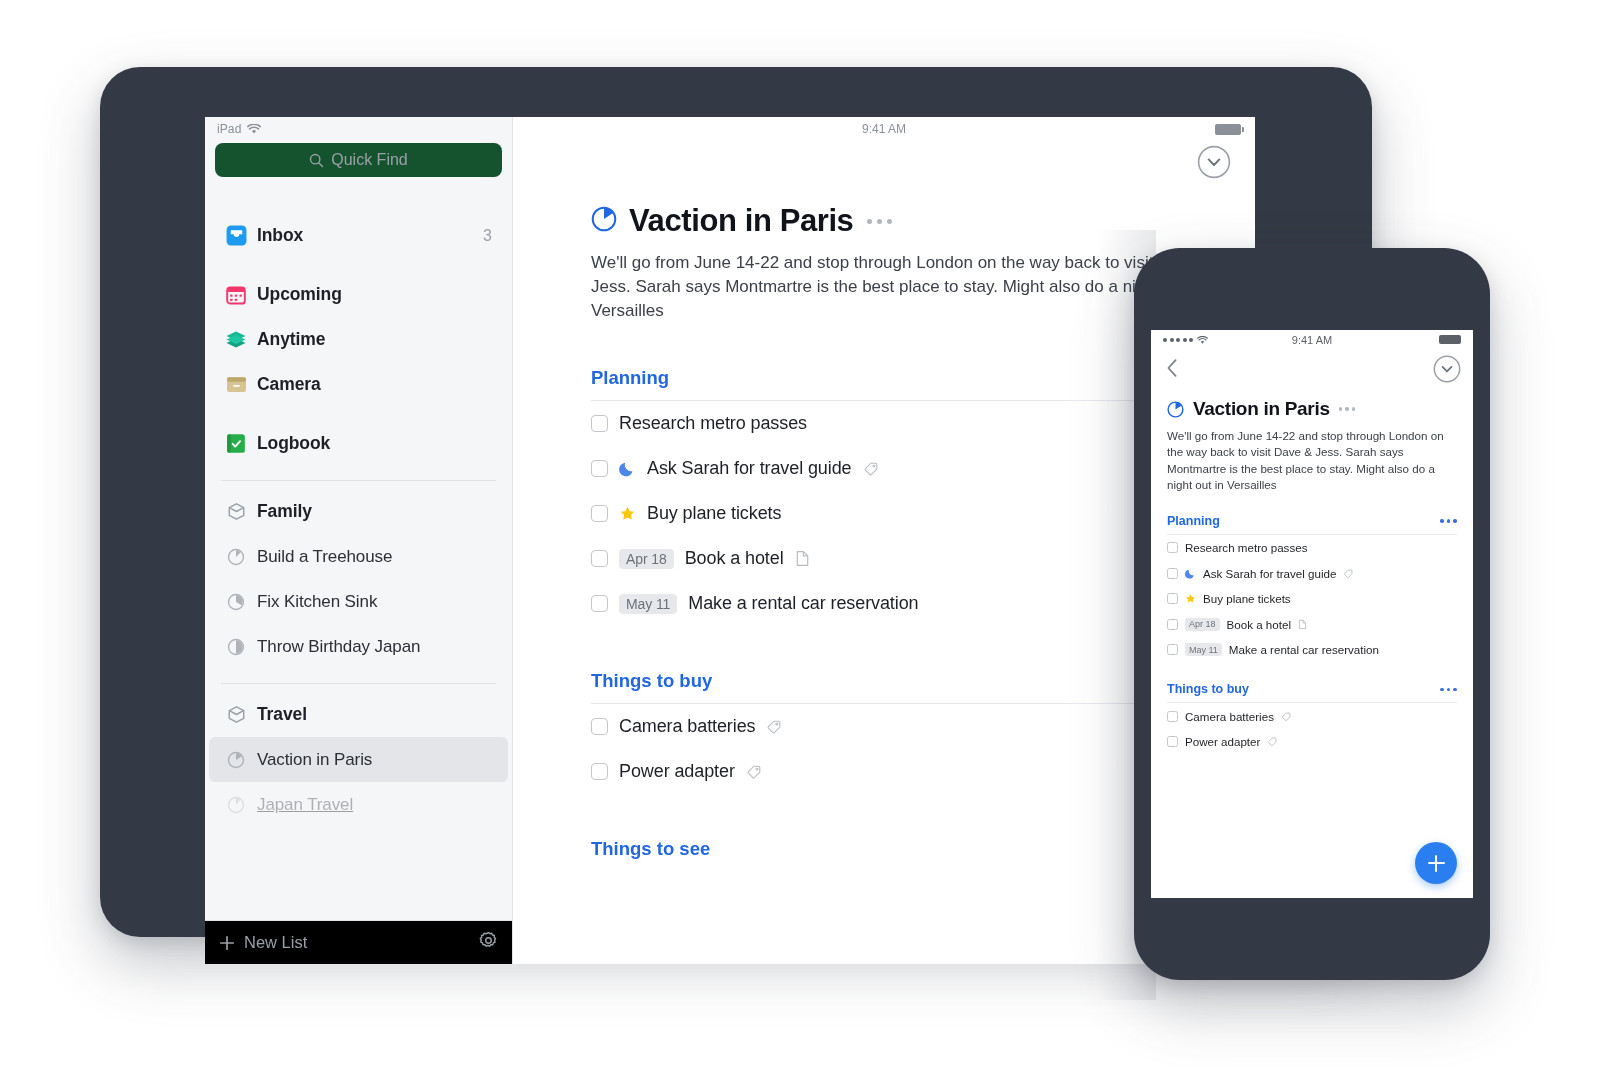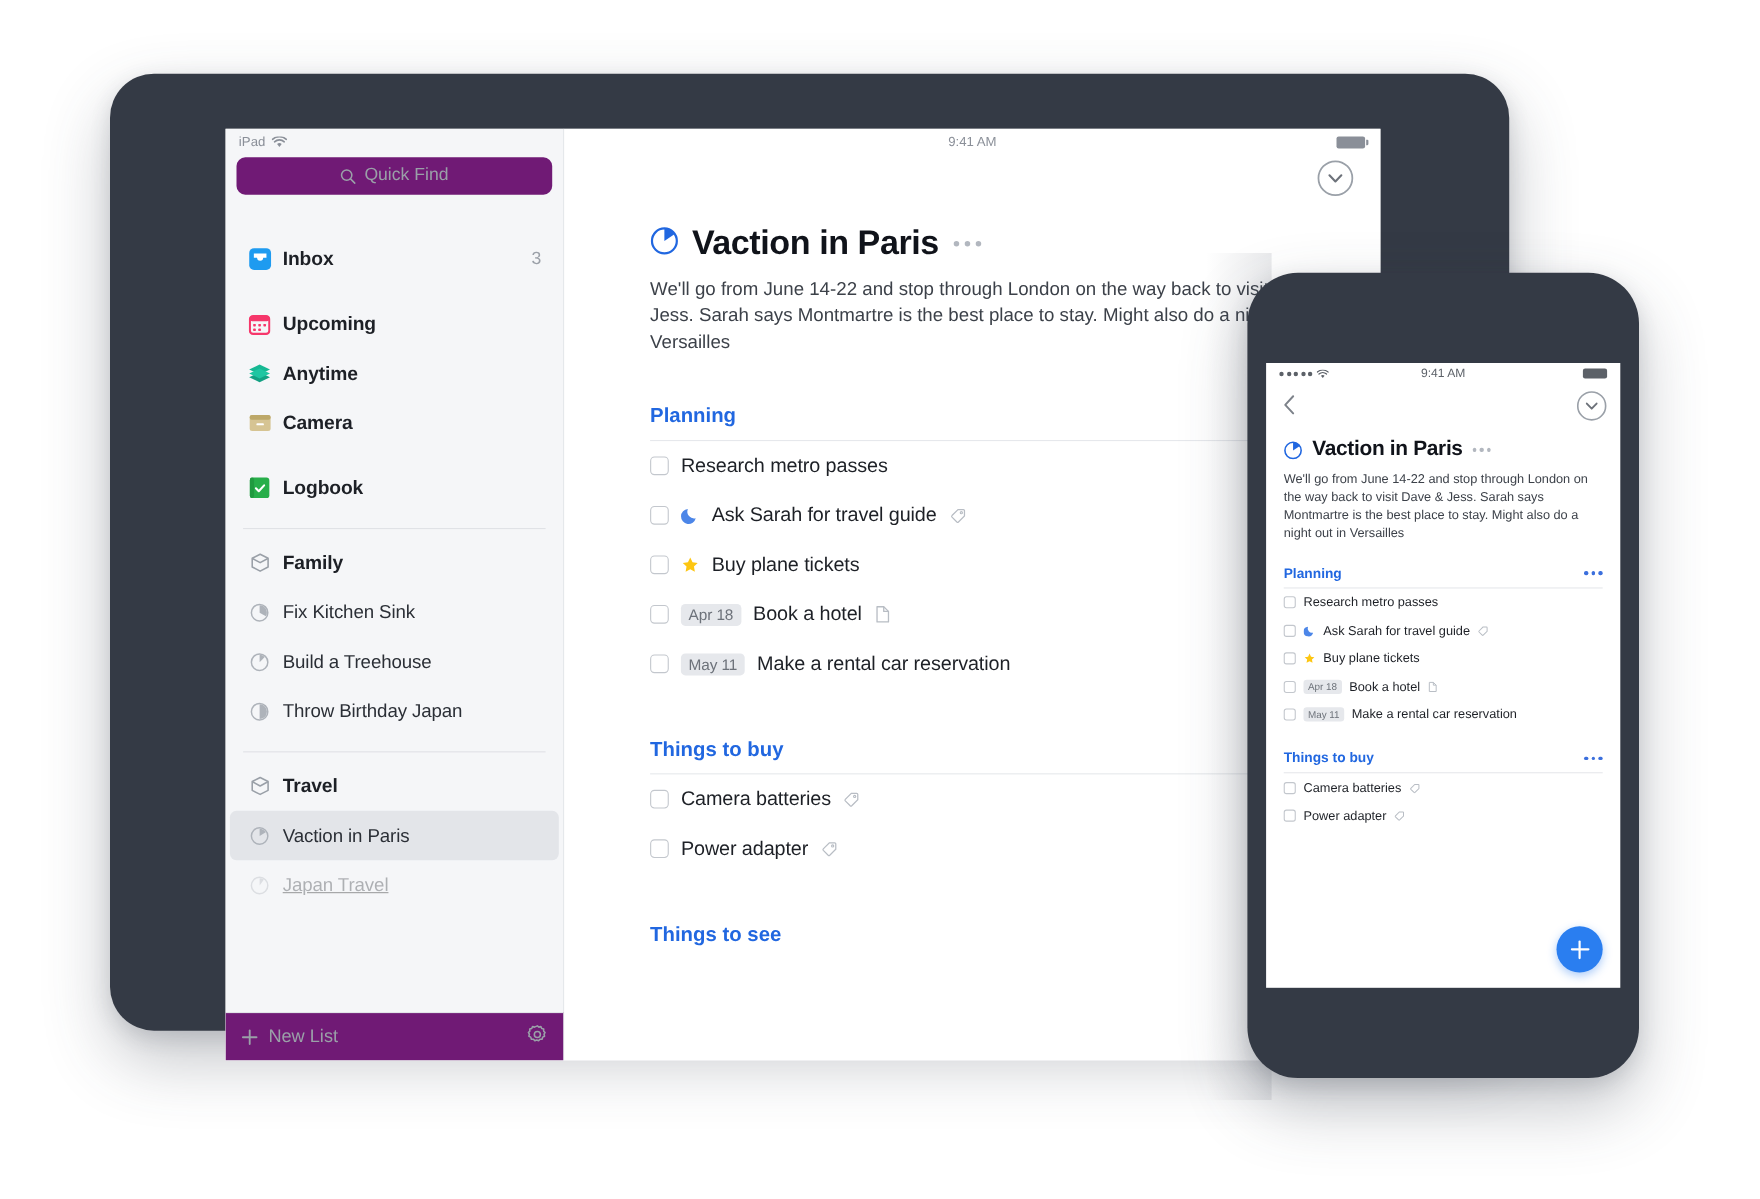--- a/index.html
+++ b/index.html
@@ -46,21 +46,21 @@
     padding: 0 12px; gap: 6px;
   }
   .sb-statusbar .sb-label {
     font-size: 12px; color: #8a8f98; letter-spacing: .1px;
   }
   .wifi-glyph { display: block; }
 
   .quickfind {
     margin: 2px 10px 0 10px;
     height: 34px; border-radius: 8px;
-    background: #701a75;
+    background: #14532d;
     display: flex; align-items: center; justify-content: center;
     gap: 7px; cursor: text;
   }
   .quickfind .qf-text { font-size: 16px; color: #9aa0a8; }
 
   .sb-scroll { flex: 1; overflow: hidden; padding-top: 36px; }
 
   .sb-row {
     display: flex; align-items: center;
     height: 45px; padding: 0 16px 0 14px;
@@ -75,21 +75,21 @@
 
   .sb-row.project .lbl { font-weight: normal; font-size: 17px; color: #2b2f36; }
   .sb-row.area .lbl { font-weight: bold; }
 
   .sb-sep { height: 1px; background: #e0e2e6; margin: 14px 16px 8px 16px; }
   .sb-gap { height: 14px; }
 
   .sb-footer {
     height: 44px; border-top: 1px solid #e2e4e8;
     display: flex; align-items: center; padding: 0 14px;
-    background: #701a75;
+    background: #000000;
     position: absolute; bottom: 0; left: 0; right: 0;
   }
   .sb-footer .newlist {
     display: flex; align-items: center; gap: 9px;
     font-size: 16.5px; color: #9aa0a8; cursor: pointer;
   }
   .sb-footer .gear { margin-left: auto; cursor: pointer; }
 
   .fade-row { opacity: .35; text-decoration: underline; }
 
@@ -336,34 +336,34 @@
                 <path d="M2.6 6 L10 10 17.4 6" fill="none" stroke="#9aa0a8" stroke-width="1.5" stroke-linejoin="round"></path>
               </svg>
             </span>
             <span class="lbl">Family</span>
           </div>
 
           <div class="sb-row project">
             <span class="ico">
               <svg width="18" height="18" viewBox="0 0 20 20">
                 <circle cx="10" cy="10" r="8.3" fill="none" stroke="#aeb3ba" stroke-width="1.5"></circle>
-                <path d="M10 10 L10 2.6 A7.4 7.4 0 0 1 16.4 13.7 Z" fill="#aeb3ba"></path>
-              </svg>
-            </span>
-            <span class="lbl">Fix Kitchen Sink</span>
+                <path d="M10 10 L10 2.6 A7.4 7.4 0 0 1 15.2 4.8 Z" fill="#aeb3ba"></path>
+              </svg>
+            </span>
+            <span class="lbl">Build a Treehouse</span>
           </div>
 
           <div class="sb-row project">
             <span class="ico">
               <svg width="18" height="18" viewBox="0 0 20 20">
                 <circle cx="10" cy="10" r="8.3" fill="none" stroke="#aeb3ba" stroke-width="1.5"></circle>
-                <path d="M10 10 L10 2.6 A7.4 7.4 0 0 1 15.2 4.8 Z" fill="#aeb3ba"></path>
-              </svg>
-            </span>
-            <span class="lbl">Build a Treehouse</span>
+                <path d="M10 10 L10 2.6 A7.4 7.4 0 0 1 16.4 13.7 Z" fill="#aeb3ba"></path>
+              </svg>
+            </span>
+            <span class="lbl">Fix Kitchen Sink</span>
           </div>
 
           <div class="sb-row project">
             <span class="ico">
               <svg width="18" height="18" viewBox="0 0 20 20">
                 <circle cx="10" cy="10" r="8.3" fill="none" stroke="#aeb3ba" stroke-width="1.5"></circle>
                 <path d="M10 10 L10 2.6 A7.4 7.4 0 0 1 10 17.4 Z" fill="#aeb3ba"></path>
               </svg>
             </span>
             <span class="lbl">Throw Birthday Japan</span>

